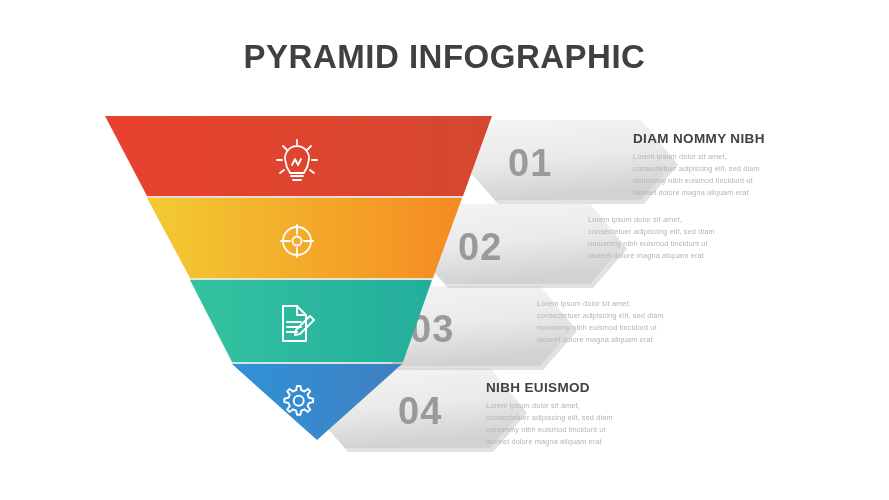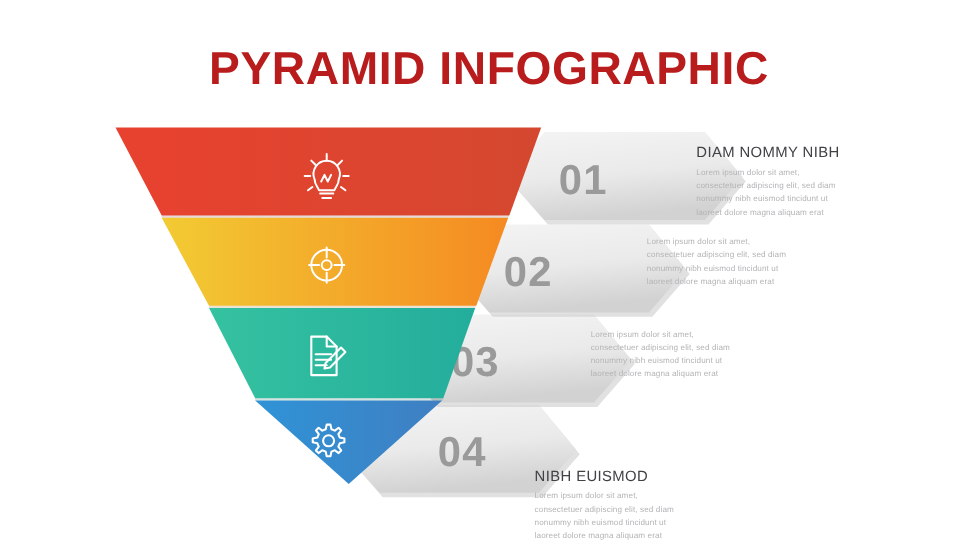--- a/index.html
+++ b/index.html
@@ -23,61 +23,61 @@
     height: 500px;
   }
 
   
   .title {
     position: absolute;
     left: 0;
     top: 38px;
     width: 889px;
     text-align: center;
-    font-size: 42px;
+    font-size: 33px;
     font-weight: bold;
     letter-spacing: 0.5px;
-    color: #b91c1c;
+    color: #404040;
     font-family: "Liberation Sans", sans-serif;
   }
 
   
   .graphic {
     position: absolute;
     left: 0;
     top: 0;
     width: 889px;
     height: 500px;
   }
 
   
   .textblock {
     position: absolute;
   }
   .tb-heading {
     font-size: 13.5px;
-    font-weight: normal;
+    font-weight: bold;
     color: #3f4145;
     letter-spacing: 0.35px;
     margin: 0 0 5px 0;
     white-space: nowrap;
   }
   .tb-body {
     font-size: 7.4px;
     line-height: 1.62;
     color: #b3b4b6;
     margin: 0;
     width: 134px;
     letter-spacing: 0.1px;
   }
 
   .tb1 { left: 633px; top: 131px; }
   .tb2 { left: 588px; top: 214px; }
   .tb3 { left: 537px; top: 298px; }
-  .tb4 { left: 486px; top: 380px; margin-top: 45px; }
+  .tb4 { left: 486px; top: 380px; }
 </style>
 </head>
 <body>
 
 <div id="canvas">
 
   <div class="title">PYRAMID INFOGRAPHIC</div>
 
   <svg class="graphic" viewBox="0 0 889 500">
     <defs>

